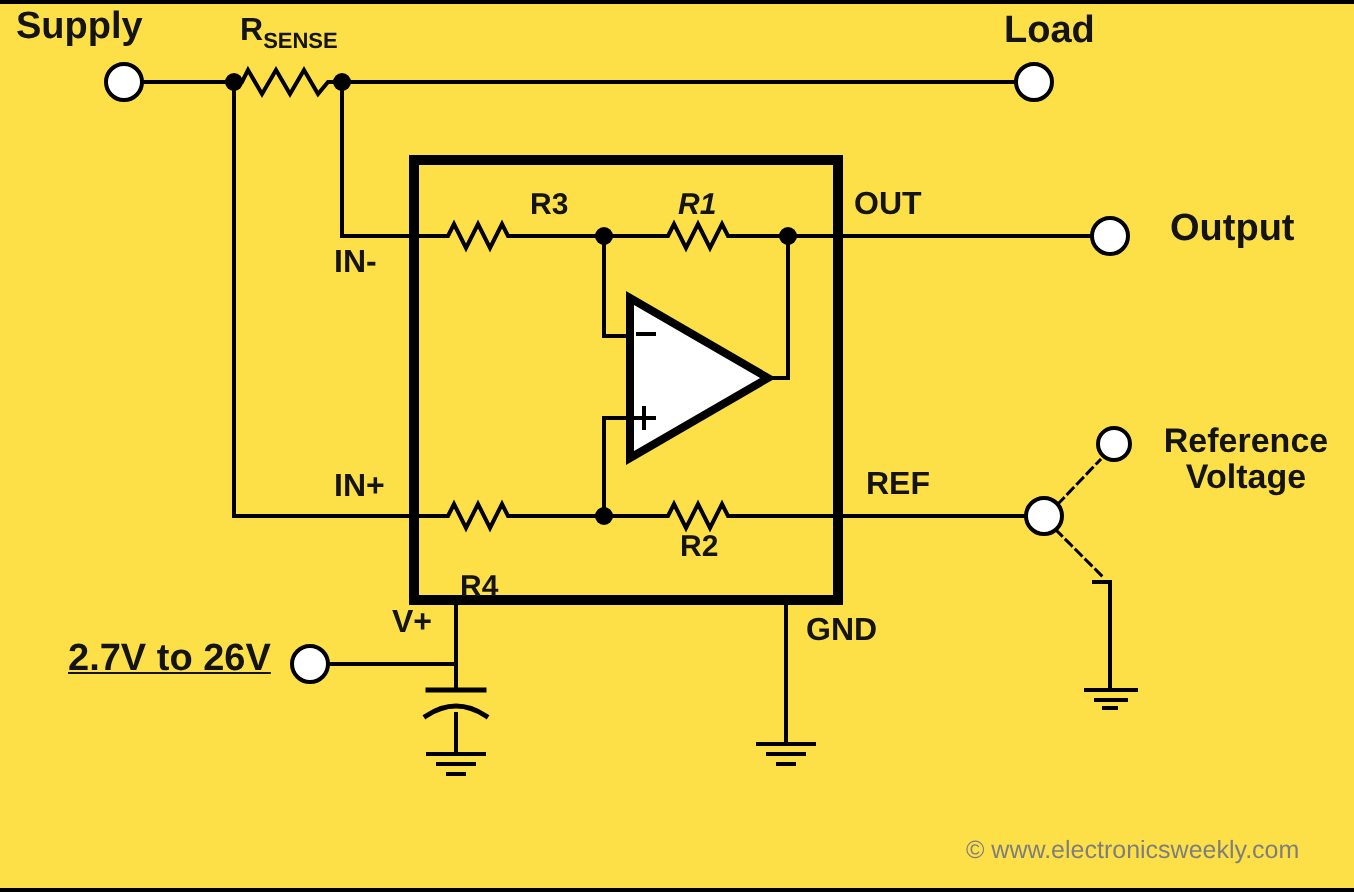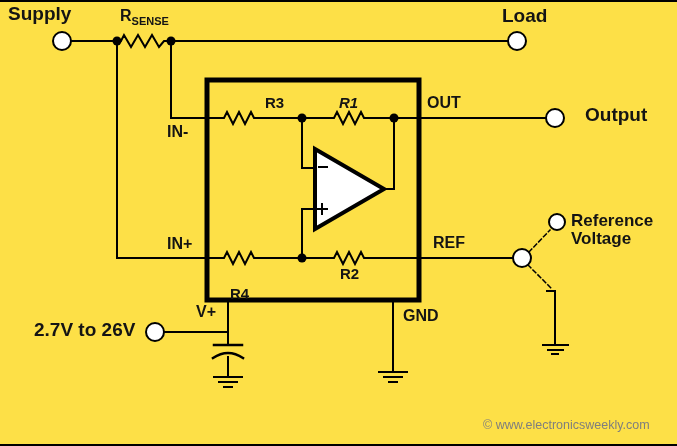--- a/index.html
+++ b/index.html
@@ -8,21 +8,21 @@
     font-family:"Liberation Sans", sans-serif;
   }
   .edge-bar{position:absolute;left:0;width:677px;height:2px;background:#000;}
   #schematic-svg{position:absolute;left:0;top:0;}
   .lbl{position:absolute;color:#141414;font-weight:bold;white-space:nowrap;line-height:1.05;}
   .sz19{font-size:19px;}
   .sz17{font-size:17px;}
   .sz16{font-size:16px;}
   .sz15{font-size:15px;}
   .sub{font-size:11px;vertical-align:-4px;}
-  #reference-voltage-label{width:104px;white-space:normal;}
+  #reference-voltage-label{text-align:center;width:104px;white-space:normal;}
   #formula{
     position:absolute;left:211px;top:416px;color:#3a3a3a;font-size:16px;
     white-space:pre;letter-spacing:0.2px;
   }
   #formula .fsub{font-size:11px;letter-spacing:0.2px;}
   #watermark{
     position:absolute;left:483px;top:418px;color:#7e7e7e;font-size:12.5px;white-space:nowrap;
   }
 </style>
 </head>
@@ -111,18 +111,18 @@
   <div class="lbl sz19" style="left:585px;top:105px;">Output</div>
   <div class="lbl sz16" style="left:433px;top:235px;">REF</div>
 
   <div class="lbl sz17" id="reference-voltage-label" style="left:571px;top:212px;">
     <span>Reference</span><br>
     <span>Voltage</span>
   </div>
 
   <div class="lbl sz16" style="left:196px;top:304px;">V+</div>
   <div class="lbl sz16" style="left:403px;top:308px;">GND</div>
-  <div class="lbl sz19" style="left:34px;top:320px;">2.7V to 26V</div>
+  <div class="lbl sz19" style="left:34px;top:320px;text-decoration:underline;">2.7V to 26V</div>
 
 
   <div id="watermark">© www.electronicsweekly.com</div>
 
 </div>
 
 </body></html>

